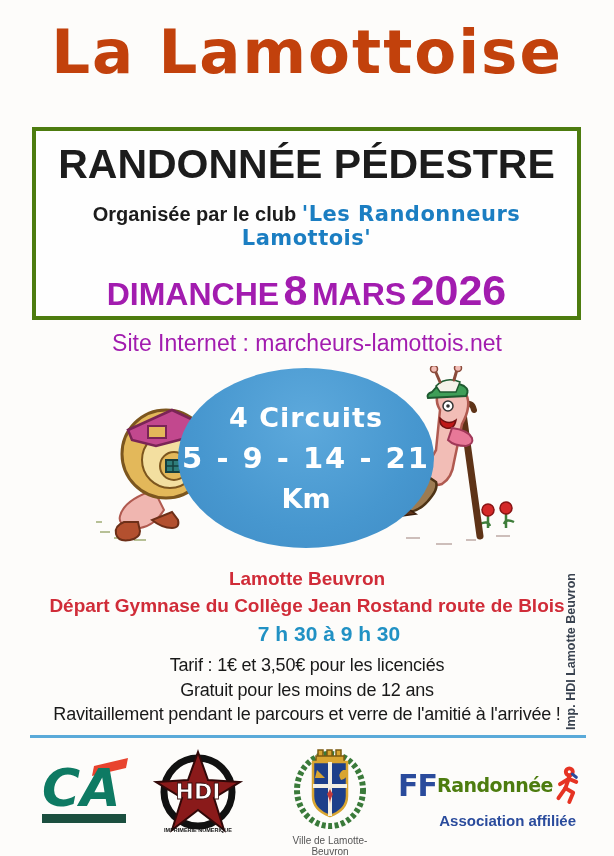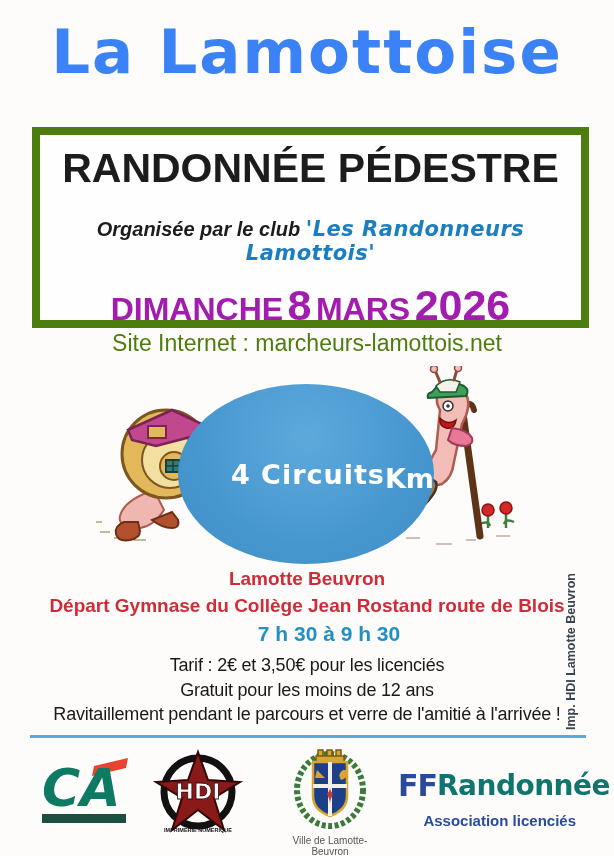--- a/index.html
+++ b/index.html
@@ -9,55 +9,55 @@
     background:#fdfcfa;
     font-family:"Liberation Sans","DejaVu Sans",sans-serif;
     overflow:hidden;
     margin:0 auto;
   }
   
   .title{
     position:absolute;top:16px;left:0;width:100%;
     text-align:center;
     font-size:61px;font-weight:800;letter-spacing:2px;
-    color:#3b82f6;
+    color:#c2410c;
     font-family:"DejaVu Sans","Liberation Sans",sans-serif;
   }
   
   .info-box{
     position:absolute;left:32px;top:127px;width:541px;height:185px;
-    border:8px solid #4d7c0f;background:#fefefe;
+    border:4px solid #4d7c0f;background:#fefefe;
     text-align:center;
   }
   .info-heading{
     margin-top:10px;
     font-size:41px;font-weight:800;color:#1c1c1c;letter-spacing:0px;
   }
-  .info-org{margin-top:25px;font-size:20px;font-weight:700;color:#1c1c1c;font-style:italic;}
+  .info-org{margin-top:14px;font-size:20px;font-weight:700;color:#1c1c1c;}
   .info-org .club{
     color:#1b7ec2;font-size:21px;font-weight:800;
     font-family:"DejaVu Sans","Liberation Sans",sans-serif;letter-spacing:0.5px;
   }
   .info-date{margin-top:16px;color:#a21caf;font-weight:800;}
   .info-date .sm{font-size:32px;}
   .info-date .lg{font-size:43px;}
   
   .site-line{
     position:absolute;top:330px;left:0;width:100%;
-    text-align:center;font-size:23px;color:#4d7c0f;
+    text-align:center;font-size:23px;color:#a21caf;
   }
   
   .scene{position:absolute;top:360px;left:0;width:614px;height:200px;}
   .snail-left{position:absolute;left:94px;top:22px;z-index:1;}
   .snail-right{position:absolute;left:396px;top:6px;z-index:1;}
   .circuit-ellipse{
-    position:absolute;left:178px;top:24px;width:256px;height:180px;z-index:2;
+    position:absolute;left:178px;top:8px;width:256px;height:180px;z-index:2;
     border-radius:50%;
     background:radial-gradient(ellipse at 50% 30%, #5da9dc 0%, #4797cf 60%, #3f8cc5 100%);
-    display:flex;justify-content:flex-end;align-items:center;
+    display:flex;flex-direction:column;justify-content:center;align-items:center;
     color:#fff;font-weight:800;text-align:center;
     font-family:"DejaVu Sans","Liberation Sans",sans-serif;
   }
   .circuit-ellipse .l1{font-size:27px;letter-spacing:1px;}
   .circuit-ellipse .l2{font-size:29px;margin-top:8px;letter-spacing:2px;}
   .circuit-ellipse .l3{font-size:27px;margin-top:8px;}
   
   .depart{
     position:absolute;top:565px;left:0;width:100%;text-align:center;
     color:#d02c38;font-weight:700;font-size:19px;line-height:27px;
@@ -80,21 +80,21 @@
   .logo-hdi{position:absolute;left:152px;top:2px;}
   .logo-arms{position:absolute;left:286px;top:2px;width:88px;text-align:center;}
   .arms-caption{font-size:10px;color:#555;margin-top:1px;}
   .logo-ff{position:absolute;left:398px;top:14px;width:186px;}
   .ff-row{display:flex;align-items:center;}
   .ff-ff{
     font-size:30px;font-weight:800;color:#2a4b9c;letter-spacing:-1px;
     font-family:"DejaVu Sans","Liberation Sans",sans-serif;
   }
   .ff-rando{
-    font-size:28px;font-weight:800;color:#0f766e;letter-spacing:-0.5px;
+    font-size:19px;font-weight:800;color:#4d7c0f;letter-spacing:-0.5px;
     font-family:"DejaVu Sans","Liberation Sans",sans-serif;
   }
   .ff-caption{
     text-align:right;font-size:15px;font-weight:700;color:#2a4b9c;margin-top:2px;
     padding-right:8px;
   }
   
   .print-credit{
     position:absolute;top:730px;left:564px;width:150px;
     transform:rotate(-90deg);transform-origin:0 0;
@@ -179,33 +179,34 @@
       <circle cx="62" cy="2" r="3.5" fill="#f2bdb6" stroke="#8a4a3a" stroke-width="1.5"></circle>
 
       <path d="M56 62 q16 2 20 10 q2 6 -6 8 q-12 0 -18 -6 z" fill="#e87898" stroke="#a03858" stroke-width="2"></path>
 
       <path d="M34 112 q-18 10 -26 26 q-4 8 6 8 q12 -2 22 -16 q6 -8 4 -14 z" fill="#9c7b52" stroke="#4e3416" stroke-width="2.5"></path>
       <path d="M8 140 q-8 6 -2 10 l14 -2 z" fill="#5e3317" stroke="#3a1e0c" stroke-width="1.5"></path>
     </svg>
 
     <div class="circuit-ellipse">
       <div class="l1">4 Circuits</div>
+      <div class="l2">5 - 9 - 14 - 21</div>
       <div class="l3">Km</div>
     </div>
   </div>
 
   <div class="depart">
     <div>Lamotte Beuvron</div>
     <div>Départ Gymnase du Collège Jean Rostand route de Blois</div>
   </div>
 
   <div class="time-line">7 h 30 à 9 h 30</div>
 
   <div class="tarif-block">
-    <div>Tarif : 2€ et 3,50€ pour les licenciés</div>
+    <div>Tarif : 1€ et 3,50€ pour les licenciés</div>
     <div>Gratuit pour les moins de 12 ans</div>
     <div>Ravitaillement pendant le parcours et verre de l'amitié à l'arrivée !</div>
   </div>
 
   <div class="rule"></div>
 
   <div class="logos">
 
     <svg class="logo-ca" width="96" height="78" viewBox="0 0 96 78">
       <polygon points="58,12 92,4 90,14 56,22" fill="#e8432e"></polygon>
@@ -245,19 +246,19 @@
             <circle cx="21" cy="8" r="4.5"></circle>
             <path d="M21 15 L16 29"></path>
             <path d="M20 17 L9 24"></path>
             <path d="M20 17 L30 21"></path>
             <path d="M16 29 L7 42"></path>
             <path d="M16 29 L26 35 L21 47"></path>
           </g>
           <path d="M25 11 L30 15" stroke="#2a4b9c" stroke-width="4" stroke-linecap="round"></path>
         </svg>
       </div>
-      <div class="ff-caption">Association licenciés</div>
+      <div class="ff-caption">Association affiliée</div>
     </div>
   </div>
 
   <div class="print-credit">Imp. HDI Lamotte Beuvron</div>
 
 </div>
 
 </body></html>

